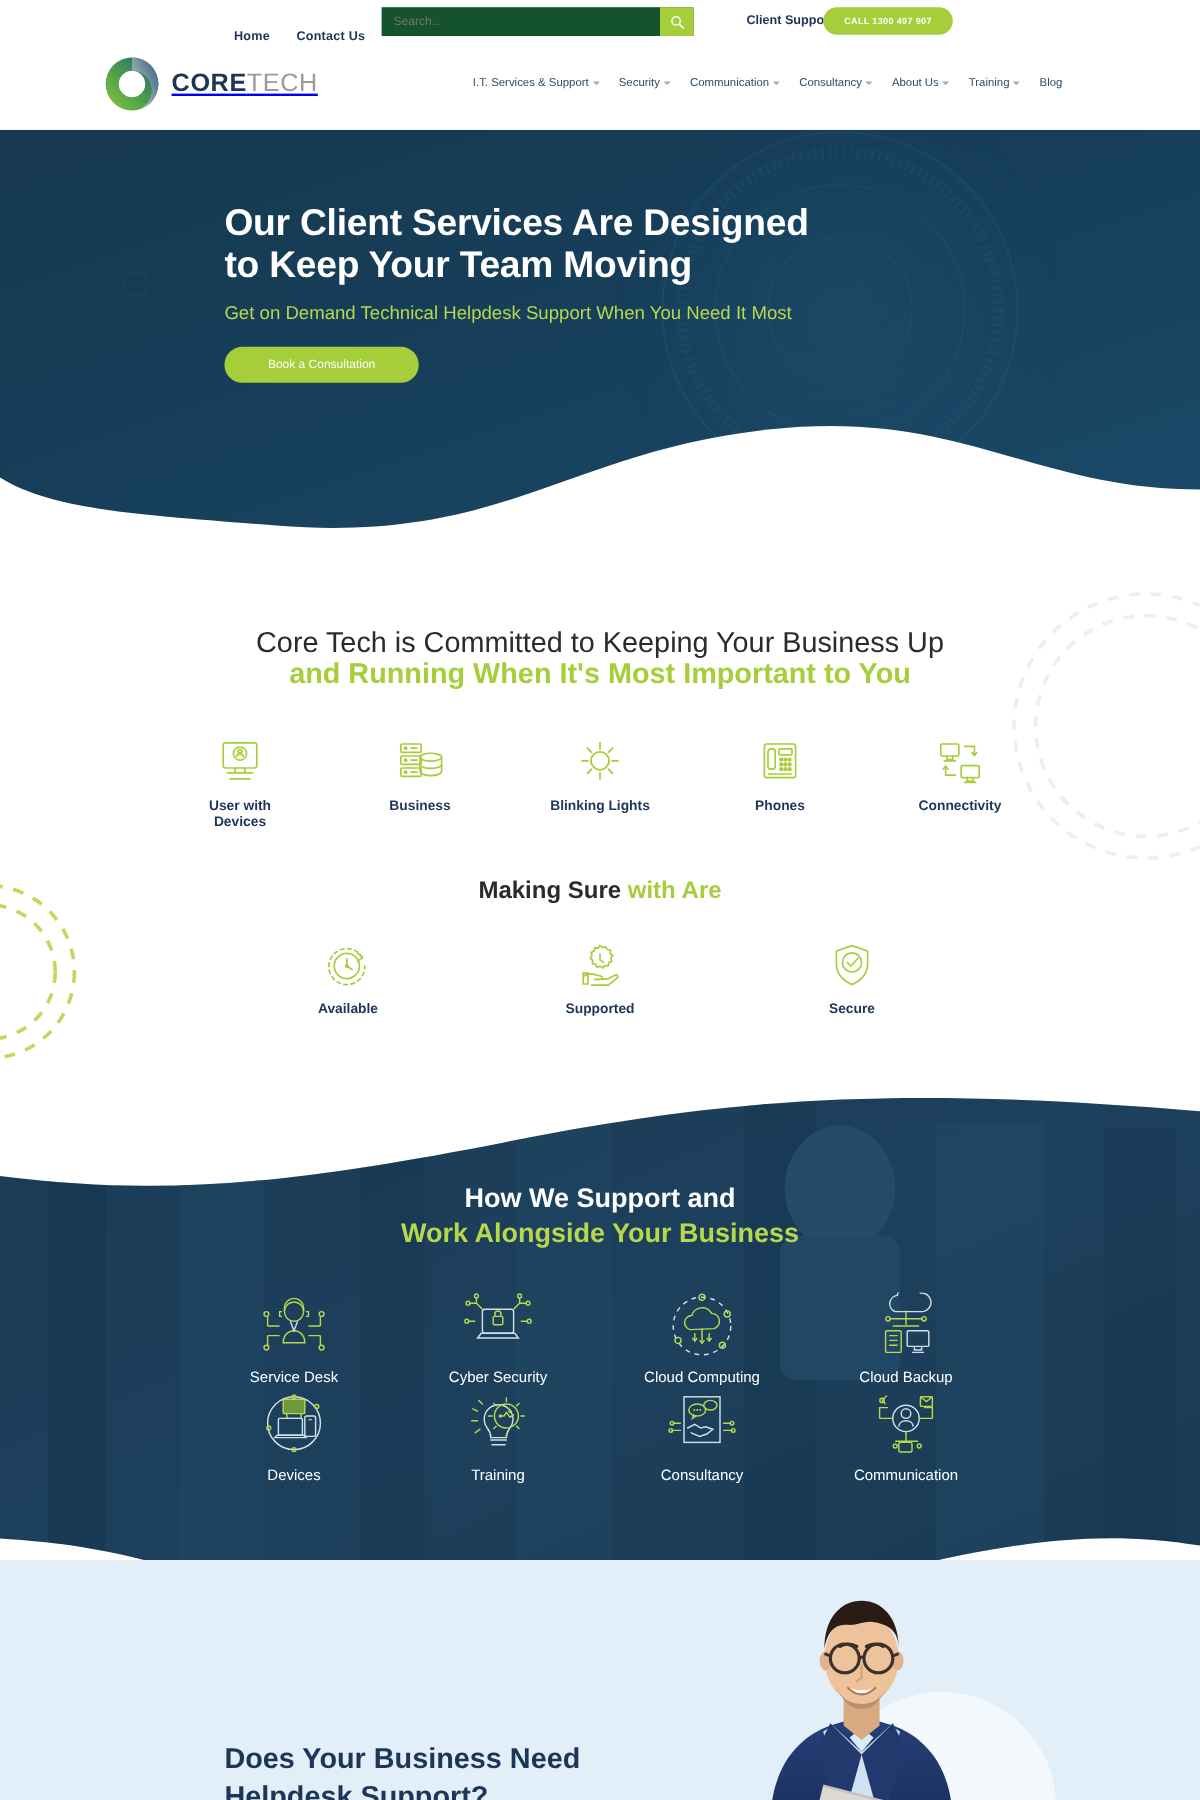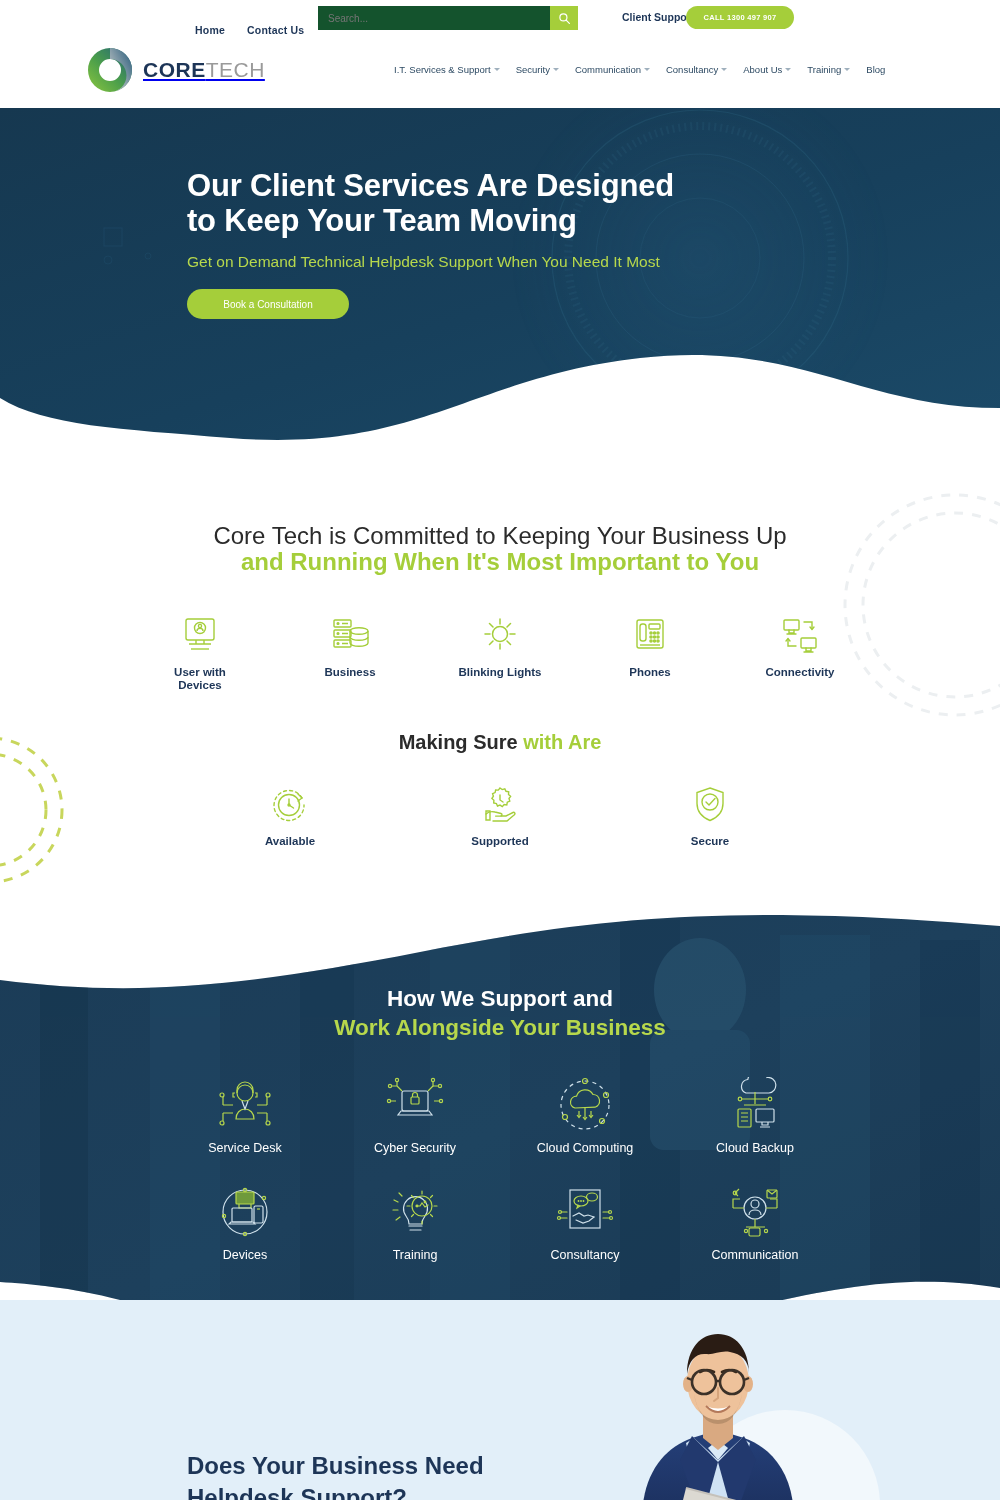--- a/index.html
+++ b/index.html
@@ -118,21 +118,21 @@
   .dark-sec { position: absolute; top: 880px; left: 0; width: 1000px; height: 480px; overflow: hidden; }
   .dark-svg { position: absolute; top: 0; left: 0; }
   .dark-content { position: absolute; top: 0; left: 0; width: 1000px; z-index: 5; }
   .dark-head {
     text-align: center; padding-top: 104px; font-size: 22.5px;
     line-height: 29px; font-weight: bold; color: #ffffff;
   }
   .dark-head .grn { color: #b7d84c; }
   .dark-grid {
     display: grid; grid-template-columns: repeat(4, 1fr);
-    width: 680px; margin: 32px auto 0 auto; row-gap: 26px;
+    width: 680px; margin: 32px auto 0 auto; 
   }
   .dcell { text-align: center; }
   .dcell .glyph { height: 62px; display: flex; align-items: center; justify-content: center; }
   .dcell .cap { margin-top: 5px; font-size: 12.5px; color: #ffffff; }
 
   
   .light-sec {
     position: absolute; top: 1300px; left: 0; width: 1000px; height: 200px;
     background: #e2eff9; overflow: hidden; z-index: 1;
   }

